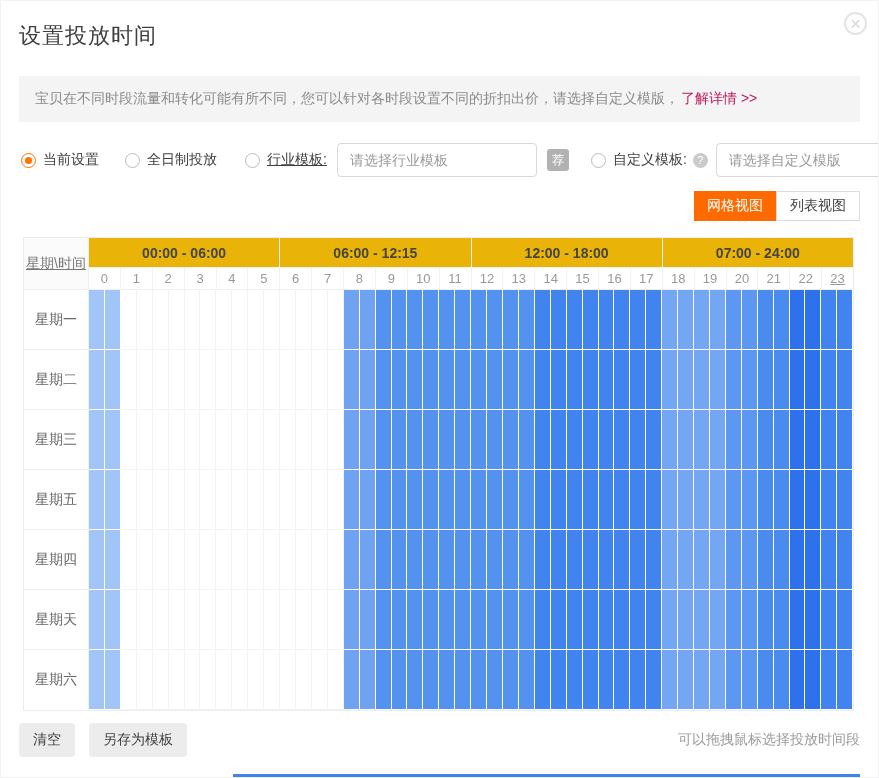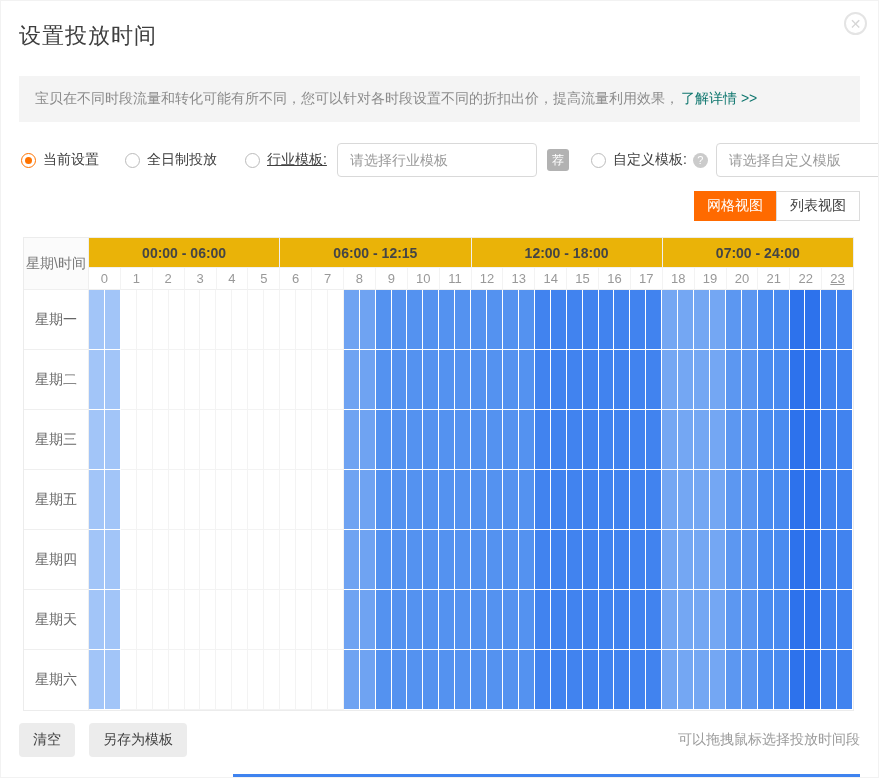--- a/index.html
+++ b/index.html
@@ -19,21 +19,21 @@
     font-size:14px; line-height:1; cursor:pointer; background:#fff;
   }
 
   .title { font-size:22px; color:#3e3e3e; font-weight:500; margin:0; padding-top:20px; letter-spacing:1px; }
 
   .banner {
     margin-top:25px; background:#f4f4f4; height:46px;
     display:flex; align-items:center; padding:0 16px;
     font-size:14px; color:#8b8b8b;
   }
-  .banner .link { color:#0f766e; cursor:pointer; margin-left:2px; text-decoration:none; }
+  .banner .link { color:#be185d; cursor:pointer; margin-left:2px; text-decoration:none; }
 
   .options { margin-top:21px; display:flex; align-items:center; font-size:14px; color:#404040; }
   .opt { display:flex; align-items:center; cursor:pointer; white-space:nowrap; }
   .radio {
     width:15px; height:15px; border:1px solid #bbb; border-radius:50%;
     margin-right:7px; background:#fff; position:relative; flex:none;
   }
   .radio.checked { border-color:#ff7300; }
   .radio.checked::after {
     content:""; position:absolute; left:3px; top:3px; right:3px; bottom:3px;
@@ -60,21 +60,21 @@
   .toggle-btn.active { background:#ff6a00; color:#fff; }
   .toggle-btn.inactive { background:#fff; color:#3f3f3f; border:1px solid #dcdcdc; }
 
   .grid-wrap {
     margin-top:16px; margin-left:4px; width:831px;
     border:1px solid #ececec; display:flex; background:#fff;
   }
   .left-col { width:65px; flex:none; border-right:1px solid #efefef; }
   .corner {
     height:52px; background:#fbfbfb; border-bottom:1px solid #efefef;
-    display:flex; align-items:center; justify-content:center; color:#777; font-size:14px;
+    display:flex; align-items:center; justify-content:center; color:#777; font-size:14px;text-decoration:underline;
   }
   .day-cell {
     height:60px; border-bottom:1px solid #efefef;
     display:flex; align-items:center; justify-content:center;
     color:#666; font-size:14px; background:#fff;
   }
   .day-cell:last-child { border-bottom:none; }
 
   .right-col { flex:1; display:flex; flex-direction:column; }
   .group-row { display:flex; height:30px; background:#eab308; border-bottom:1px solid #f1f1f1; }
@@ -106,21 +106,21 @@
 </style>
 </head>
 <body>
 
 <div class="close-btn">✕</div>
 
 <div class="content">
   <h1 class="title">设置投放时间</h1>
 
   <div class="banner">
-    <span>宝贝在不同时段流量和转化可能有所不同，您可以针对各时段设置不同的折扣出价，提高流量利用效果，</span>
+    <span>宝贝在不同时段流量和转化可能有所不同，您可以针对各时段设置不同的折扣出价，请选择自定义模版，</span>
       <span class="link">了解详情 &gt;&gt;</span>
   </div>
 
   <div class="options">
     <div class="opt" style="margin-left:2px;">
       <span class="radio checked"></span>
       <span>当前设置</span>
     </div>
     <div class="opt" style="margin-left:26px;">
       <span class="radio"></span>

